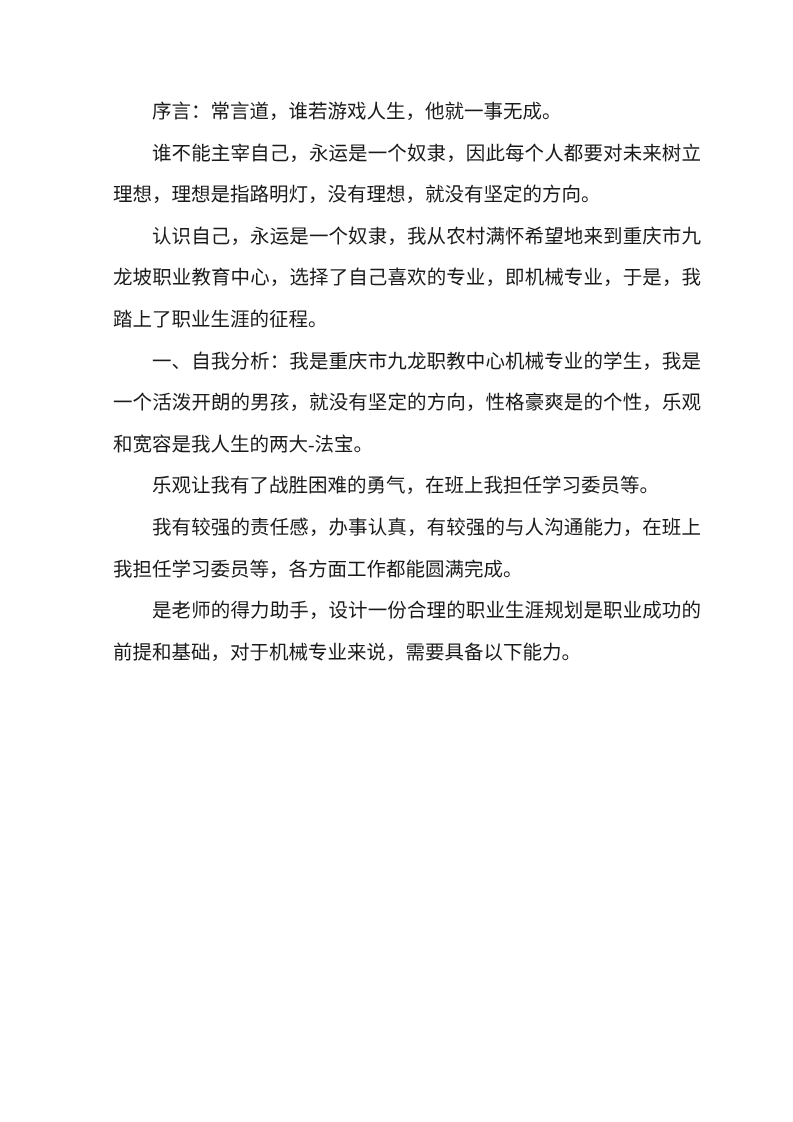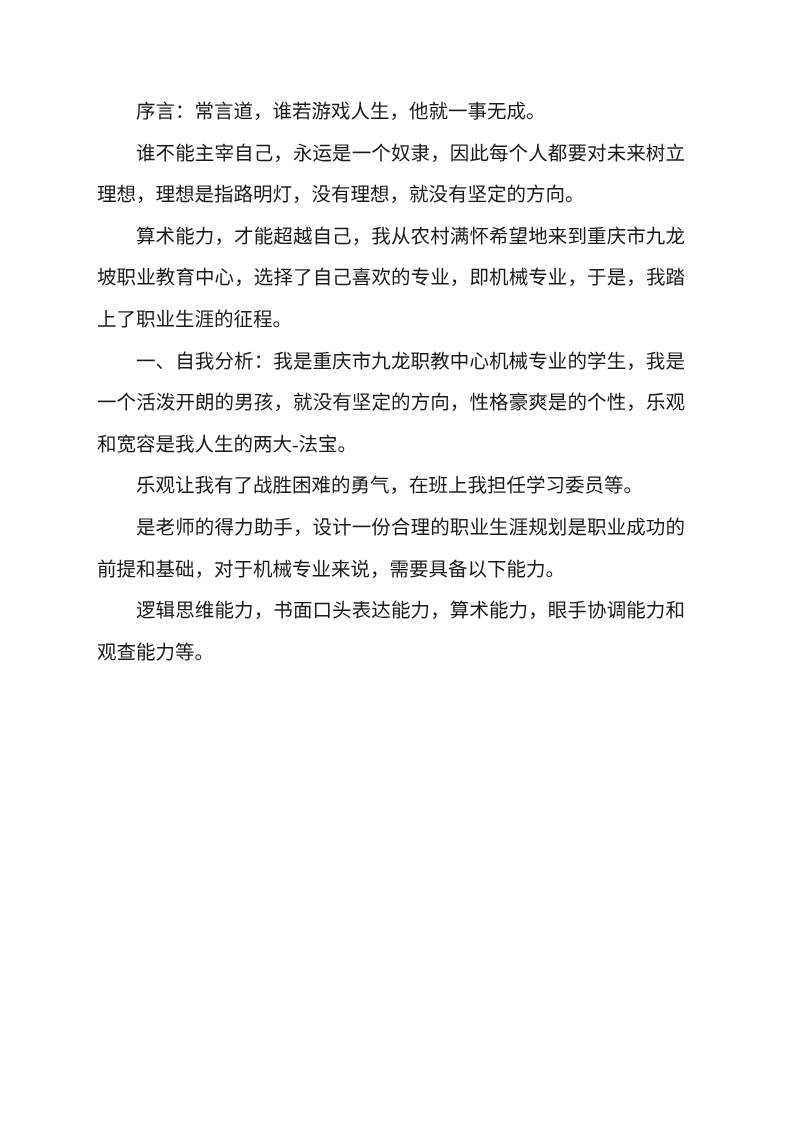--- a/index.html
+++ b/index.html
@@ -15,21 +15,21 @@
     }
     .page {
       position: relative;
       width: 793px;
       height: 1122px;
       background: #ffffff;
       overflow: hidden;
     }
     .doc-content {
       position: absolute;
-      left: 97px;
+      left: 113px;
       top: 91px;
       width: 588px;
       font-size: 19.5px;
       line-height: 41.6px;
       color: #1a1a1a;
       text-align: justify;
       font-weight: 400;
       letter-spacing: 0;
       word-break: normal;
       overflow-wrap: break-word;
@@ -40,19 +40,19 @@
       text-indent: 2em;
     }
   </style>
 </head>
 <body>
 
 <div class="page">
   <div class="doc-content">
     <p>序言：常言道，谁若游戏人生，他就一事无成。</p>
     <p>谁不能主宰自己，永运是一个奴隶，因此每个人都要对未来树立理想，理想是指路明灯，没有理想，就没有坚定的方向。</p>
-    <p>算术能力，才能超越自己，我从农村满怀希望地来到重庆市九龙坡职业教育中心，选择了自己喜欢的专业，即机械专业，于是，我踏上了职业生涯的征程。</p>
+    <p>认识自己，永运是一个奴隶，我从农村满怀希望地来到重庆市九龙坡职业教育中心，选择了自己喜欢的专业，即机械专业，于是，我踏上了职业生涯的征程。</p>
     <p>一、自我分析：我是重庆市九龙职教中心机械专业的学生，我是一个活泼开朗的男孩，就没有坚定的方向，性格豪爽是的个性，乐观和宽容是我人生的两大-法宝。</p>
     <p>乐观让我有了战胜困难的勇气，在班上我担任学习委员等。</p>
+    <p>我有较强的责任感，办事认真，有较强的与人沟通能力，在班上我担任学习委员等，各方面工作都能圆满完成。</p>
     <p>是老师的得力助手，设计一份合理的职业生涯规划是职业成功的前提和基础，对于机械专业来说，需要具备以下能力。</p>
-    <p>逻辑思维能力，书面口头表达能力，算术能力，眼手协调能力和观查能力等。</p>
   </div>
 </div>
 
 </body></html>

